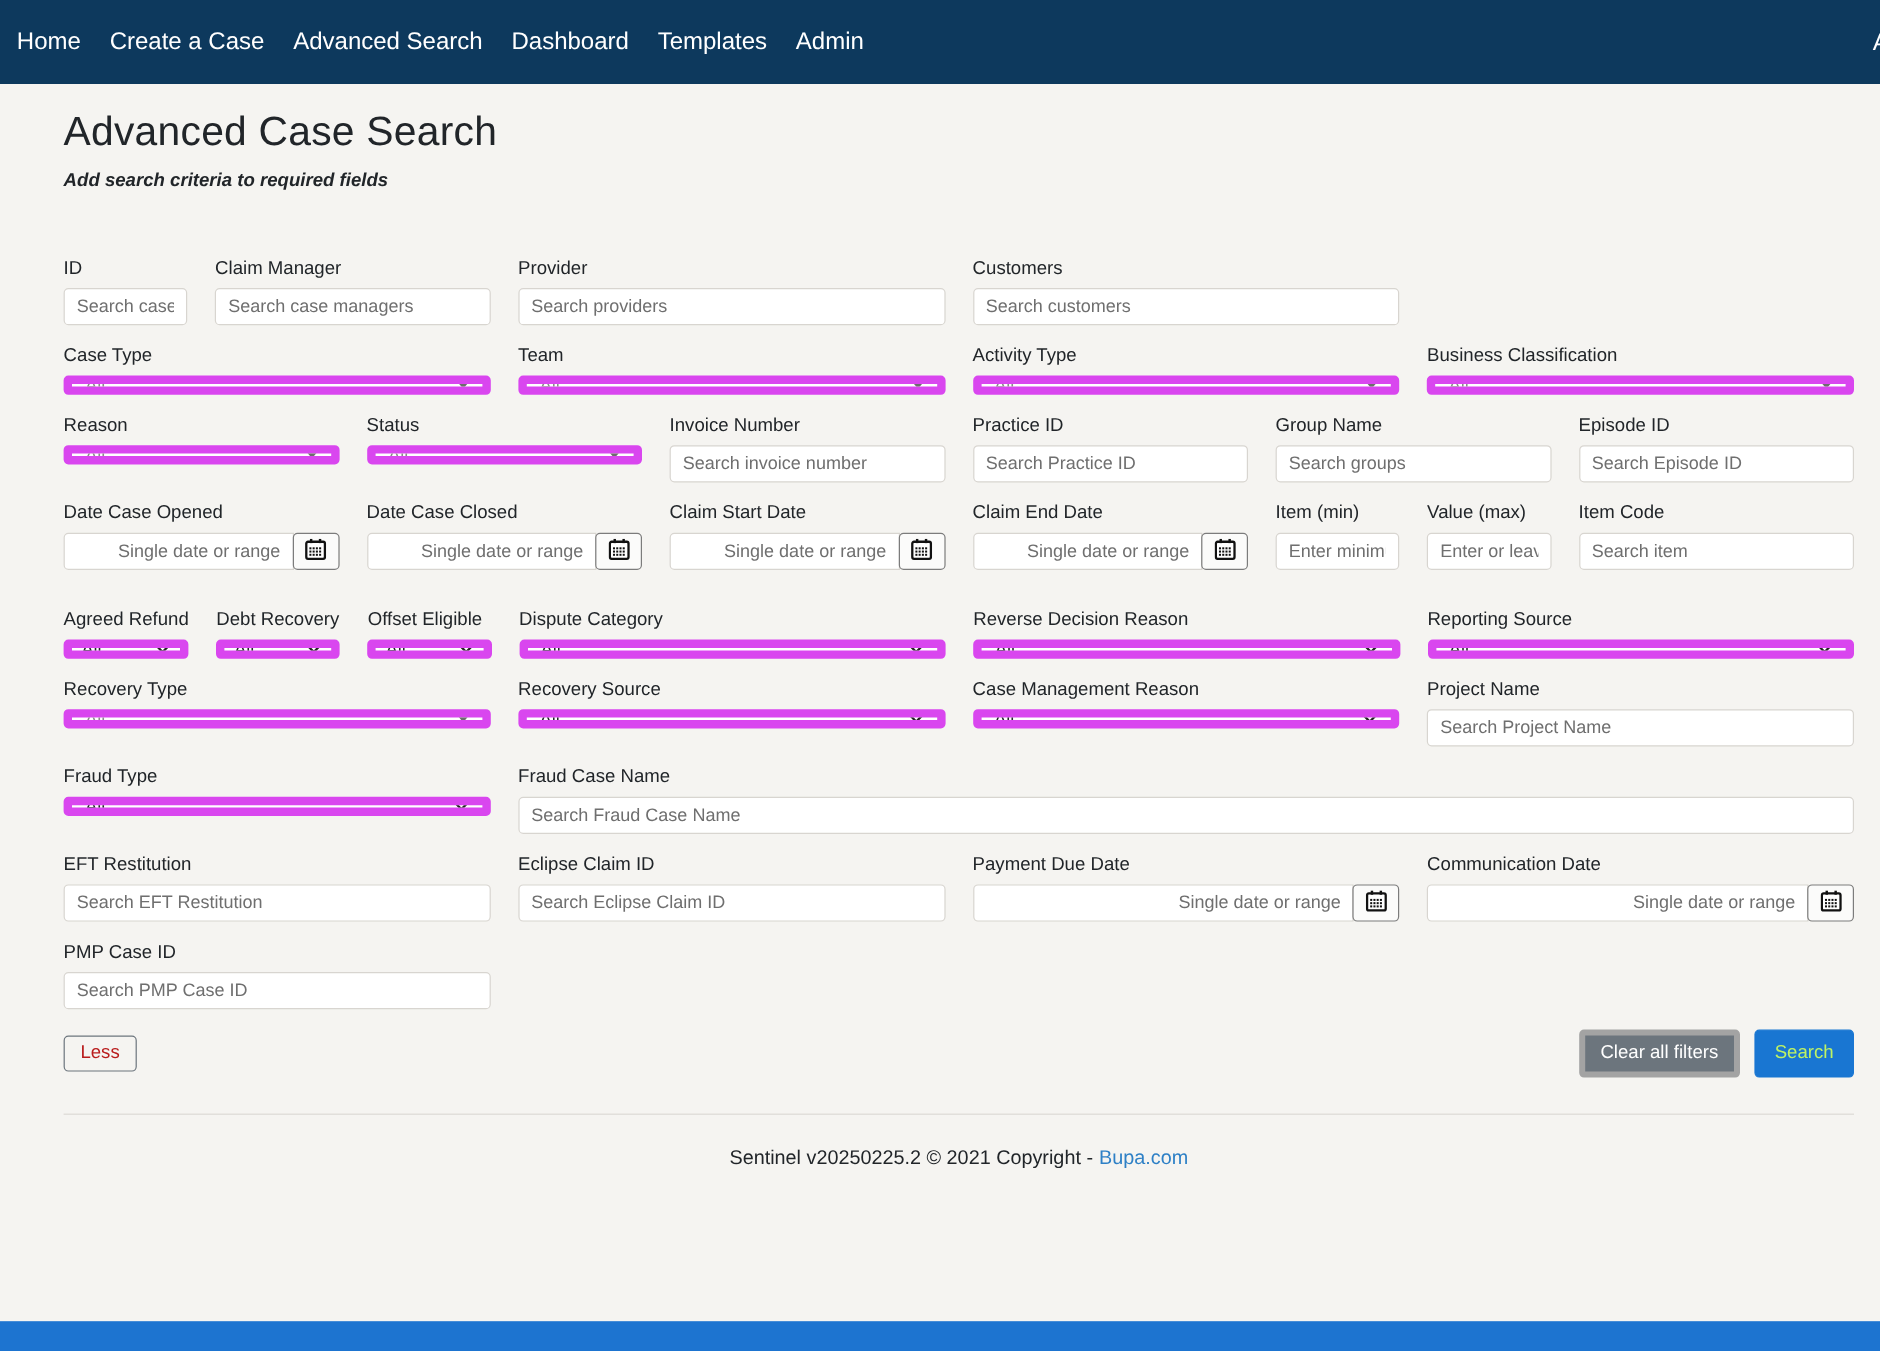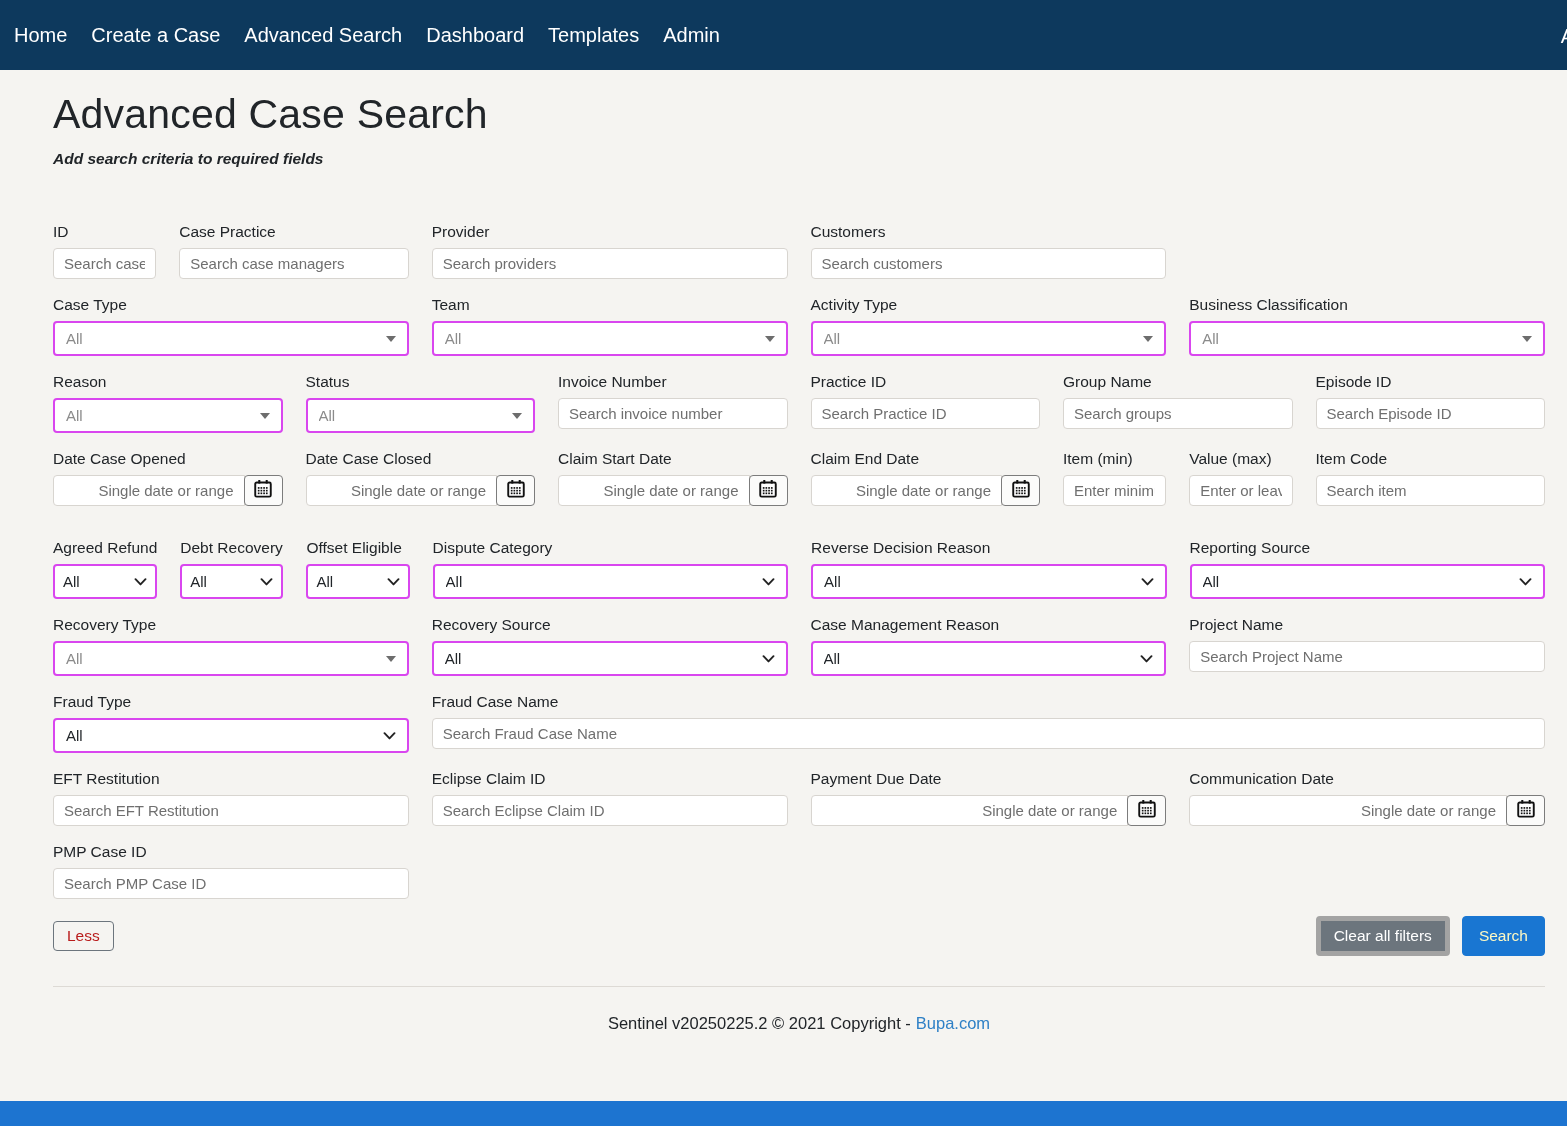--- a/index.html
+++ b/index.html
@@ -12,35 +12,35 @@
   }
   
   .navbar {
     height:70px; background:#0d395d; display:flex; align-items:center;
     gap:24px; padding:0 14px; position:relative; overflow:hidden;
   }
   .nav-item { color:#fff; font-size:20px; cursor:pointer; white-space:nowrap; }
   .nav-partial { position:absolute; right:-7px; top:25px; color:#fff; font-size:20px; }
   
   .content { margin:0 22px 0 53px; padding-top:21px; }
-  .page-title { font-size:41px; font-weight:500; color:#212529; margin:0; letter-spacing:0.2px; }
+  .page-title { font-size:34px; font-weight:500; color:#212529; margin:0; letter-spacing:0.2px; }
   .page-subtitle { margin-top:12px; font-size:15.5px; font-weight:700;font-style:italic; }
   .filters { margin-top:55px; }
   .frow { display:grid; grid-template-columns:repeat(12,1fr); column-gap:23px; margin-bottom:17px; }
   .frow.gap-extra { margin-top:33px; }
   .c1{grid-column:span 1}.c2{grid-column:span 2}.c3{grid-column:span 3}.c9{grid-column:span 9}
   .lbl { display:block; font-size:15.5px; margin-bottom:7px; white-space:nowrap; }
   .inp {
     width:100%; height:31px; border:1px solid #d8d5d0; border-radius:4px;
     background:#fff; padding:0 10px; font-size:15px; color:#212529;
     font-family:"Liberation Sans", sans-serif; outline:none;
   }
   .inp::placeholder { color:#6f6f6f; opacity:1; }
   .dd {
-    width:100%; height:35px; border:2px solid #d946ef; border-radius:4px;
+    width:100%; height:16px; border:7px solid #d946ef; border-radius:4px;
     background:#fff; display:flex; align-items:center; justify-content:space-between;
     padding:0 11px; font-size:15px; cursor:pointer; overflow:hidden;
   }
   .dd.small { padding:0 8px; }
   .dd .dd-val { white-space:nowrap; overflow:hidden; }
   .dd.kendo .dd-val { color:#8b8b8b; }
   .dd.native .dd-val { color:#212529; }
   .caret, .chev { display:flex; align-items:center; flex:none; margin-left:6px; }
   .date-group { display:flex; align-items:stretch; }
   .date-group .inp { flex:1; min-width:0; border-radius:4px 0 0 4px;text-align:right; }
@@ -48,21 +48,21 @@
     width:39px; flex:none; display:flex; align-items:center; justify-content:center;
     border:1px solid #7c7c7c; background:#fbfbfa; border-radius:4px; margin-left:-1px;
     cursor:pointer; padding:0;
   }
   
   .actions-row { display:flex; justify-content:space-between; align-items:center; margin-top:16px; }
   .btn { font-family:"Liberation Sans", sans-serif; font-size:15.5px; border-radius:4px; cursor:pointer; }
   .less-btn { background:transparent; border:1px solid #6c757d; color:#b91c1c; padding:5px 13px;text-align:center; }
   .right-btns { display:flex; gap:12px; }
   .clear-btn { background:#6c757d; border:5px solid #a3a3a3; color:#fff; padding:6px 13px; }
-  .search-btn { background:#1976d2; border:1px solid #1976d2; color:#fef9c3; padding:6px 16px; }
+  .search-btn { background:#1976d2; border:1px solid #1976d2; color:#bef264; padding:6px 16px; }
   
   .divider { border:none; border-top:1px solid #dddad5; margin:30px 0 0; }
   .footer { text-align:center; padding:27px 0 0; font-size:16.5px; color:#212529; }
   .footer a { color:#2e80c6; text-decoration:none; margin-left:5px; }
   .bottom-bar { position:absolute; left:0; right:0; bottom:0; height:25px; background:#1d74d0; }
 </style>
 </head>
 <body>
 
 <nav class="navbar">
@@ -80,21 +80,21 @@
   <div class="page-subtitle">Add search criteria to required fields</div>
 
   <div class="filters">
 
     <div class="frow">
       <div class="fg c1">
         <label class="lbl">ID</label>
         <input class="inp" type="text" placeholder="Search case ID" style="">
       </div>
       <div class="fg c2">
-        <label class="lbl">Case Practice</label>
+        <label class="lbl">Claim Manager</label>
         <input class="inp" type="text" placeholder="Search case managers" style="">
       </div>
       <div class="fg c3">
         <label class="lbl">Provider</label>
         <input class="inp" type="text" placeholder="Search providers" style="">
       </div>
       <div class="fg c3">
         <label class="lbl">Customers</label>
         <input class="inp" type="text" placeholder="Search customers" style="">
       </div>

